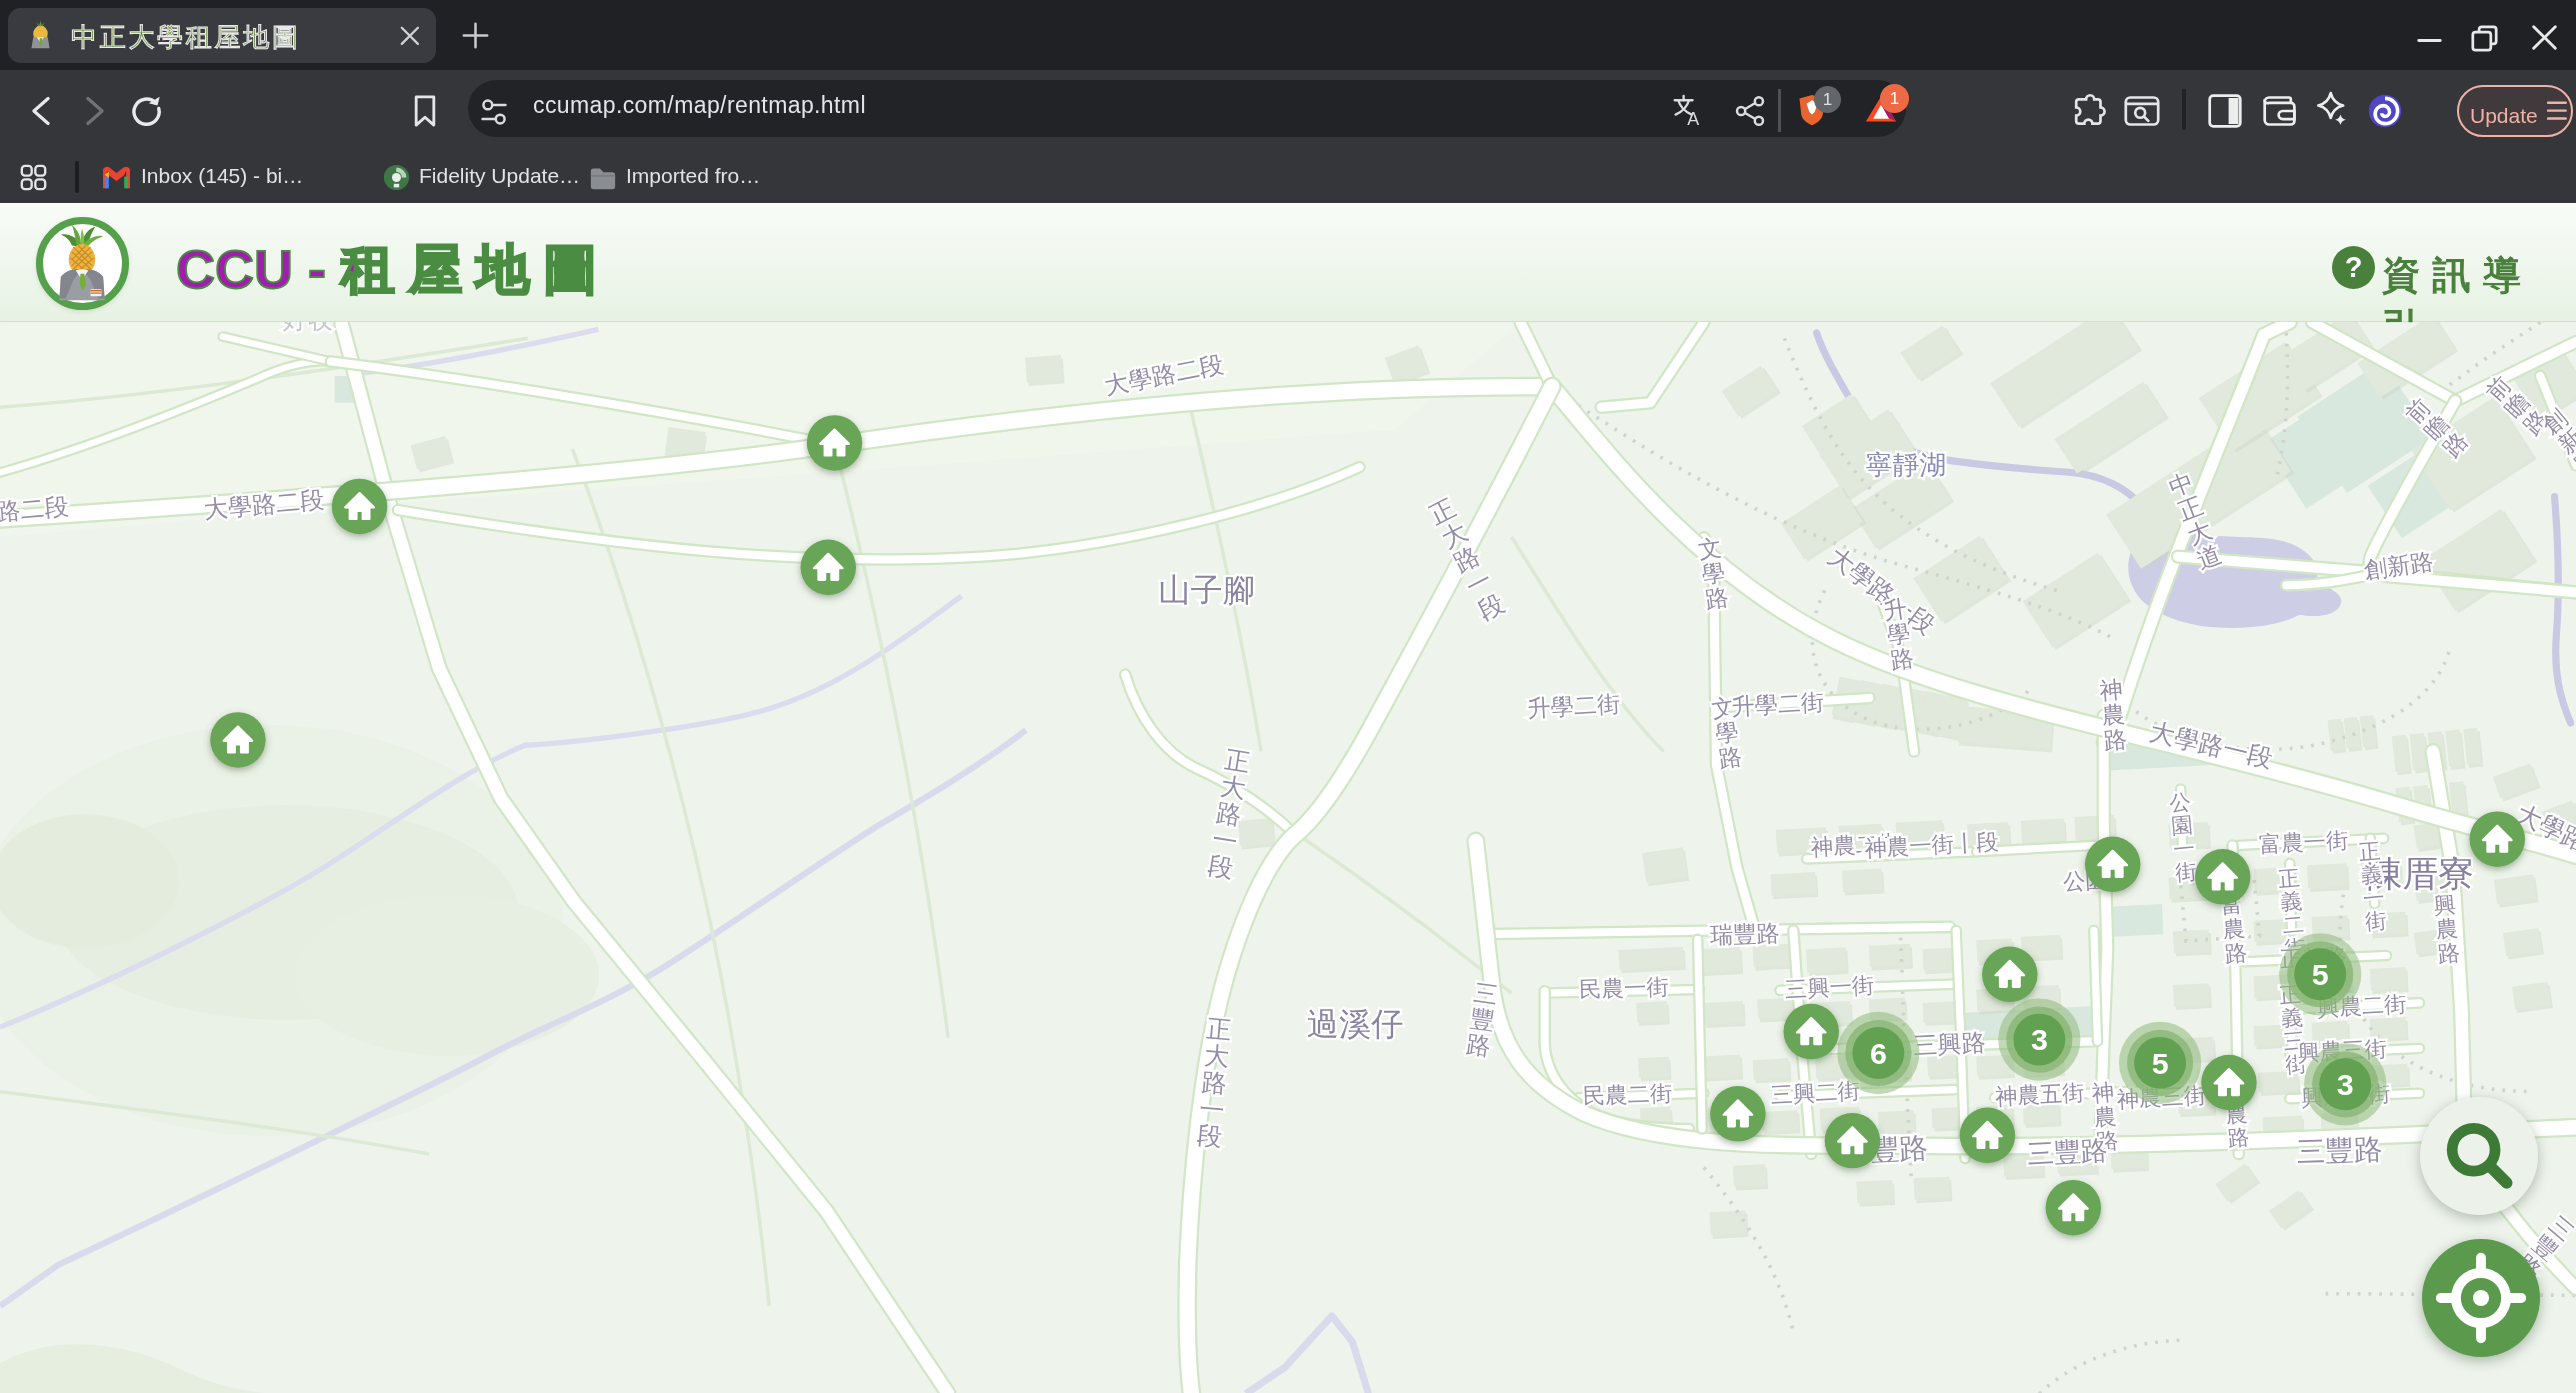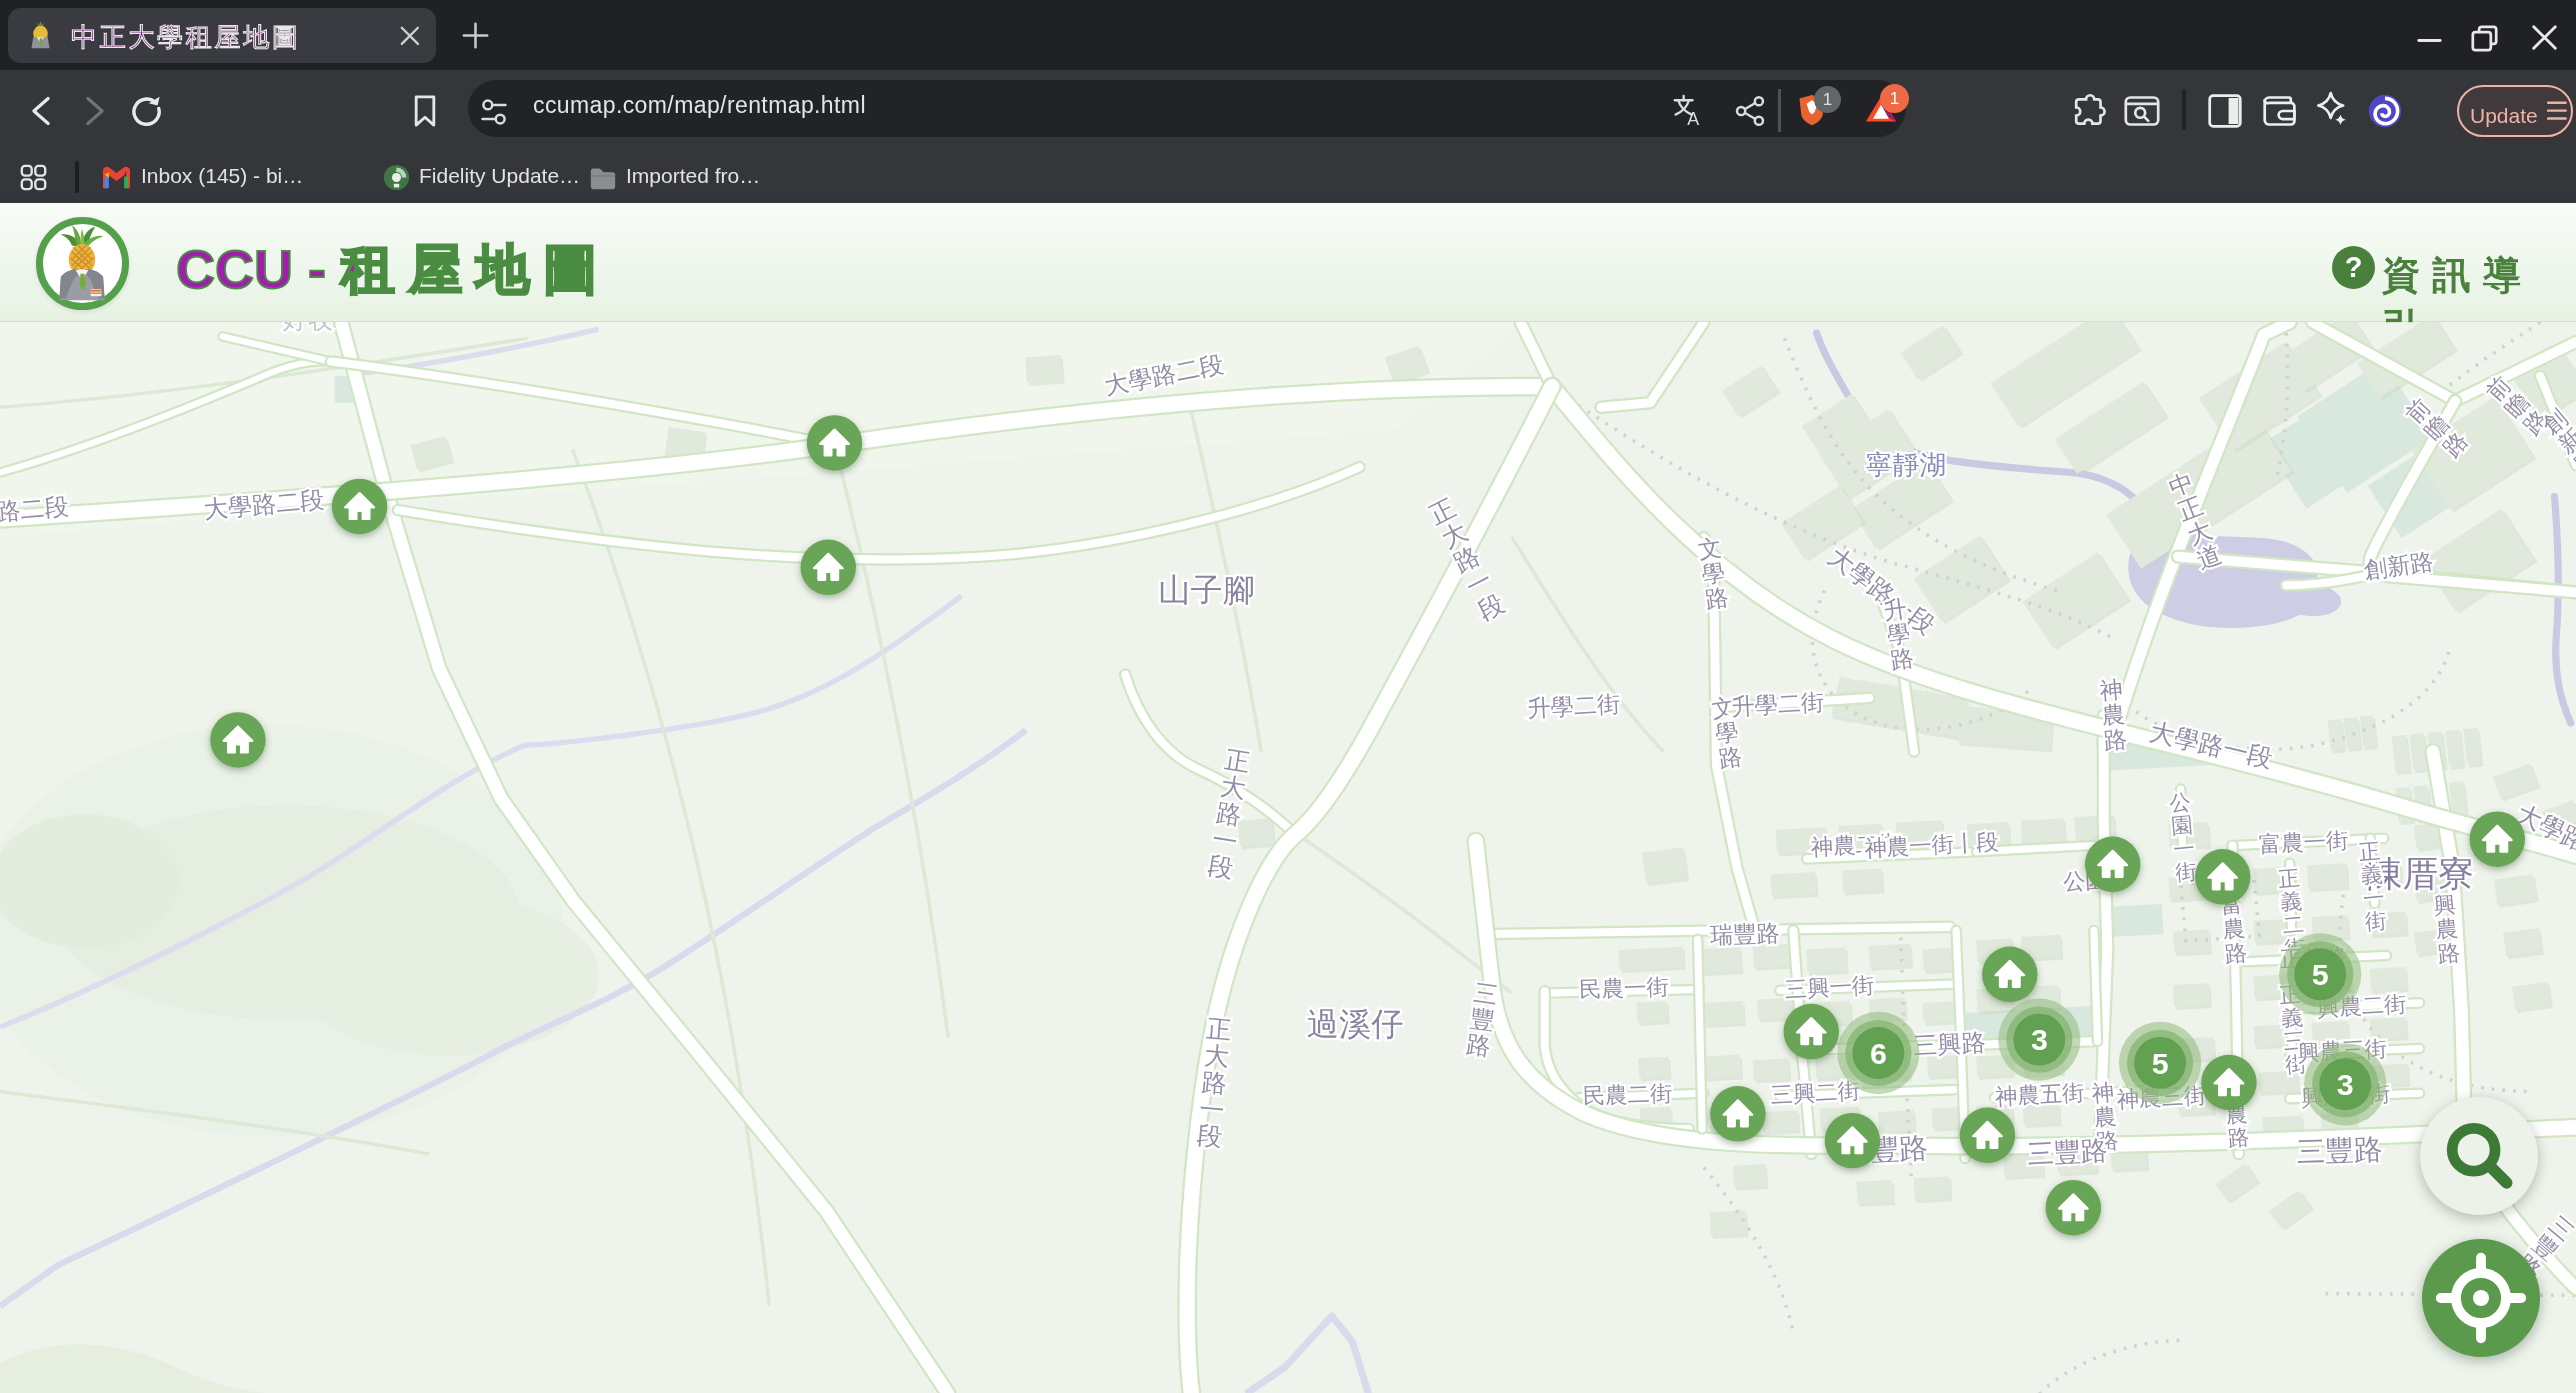--- a/index.html
+++ b/index.html
@@ -1,18 +1,18 @@
 <!DOCTYPE html>
 <html style="font-size:14.3px"><head><meta charset="utf-8"><title>中正大學租屋地圖</title><style>
 *{margin:0;padding:0;box-sizing:border-box}
 html,body{width:2576px;height:1394px;overflow:hidden;background:#eef3ec;font-family:'Liberation Sans',sans-serif}
 .abs{position:absolute}
 #tabstrip{left:0;top:0;width:2576px;height:70px;background:#1f2125}
 #tab{left:8px;top:8px;width:428px;height:55px;background:#3a3b40;border-radius:12.5px}
-#tabtitle{left:71px;top:19.7px;font-size:26px;color:#701a75;letter-spacing:2.7px;-webkit-text-stroke:1.1px #e9e9ea}
+#tabtitle{left:71px;top:19.7px;font-size:26px;color:#4d7c0f;letter-spacing:2.7px;-webkit-text-stroke:1.1px #e9e9ea}
 #toolbar{left:0;top:70px;width:2576px;height:83px;background:#35363a}
 #bookbar{left:0;top:153px;width:2576px;height:50px;background:#35363a}
 #urlpill{left:468px;top:80px;width:1438px;height:57px;border-radius:29px;background:#222327}
 #urltext{left:533px;top:92px;font-size:23px;color:#e2e6ec;letter-spacing:0.4px}
 .bktxt{top:164px;font-size:21px;color:#e2e3e5}
 #pghead{left:0;top:203px;width:2576px;height:119px;background:linear-gradient(180deg,#f8fcf7 0%,#eef6ec 60%,#e7f2e3 100%);border-bottom:1.8px solid #cde2c6;box-shadow:0 2.7px 7.2px rgba(80,120,70,0.10)}
 #logo{left:36px;top:217px;width:93px;height:93px;background:#fff;border:7.2px solid #55a04b;border-radius:50%;box-shadow:0 1.8px 5.4px rgba(0,0,0,0.10)}
 #pgtitle{left:176px;top:234px;font-size:54px;font-weight:bold;color:#a21caf;-webkit-text-stroke:1.8px #4a8c41}
 #pgtitle .cjk{letter-spacing:13.4px;-webkit-text-stroke:2.2px #4a8c41}
 #infolink{left:2382px;top:250px;font-size:38px;font-weight:normal;color:#49803c;-webkit-text-stroke:1.3px #49803c;letter-spacing:12.5px}

